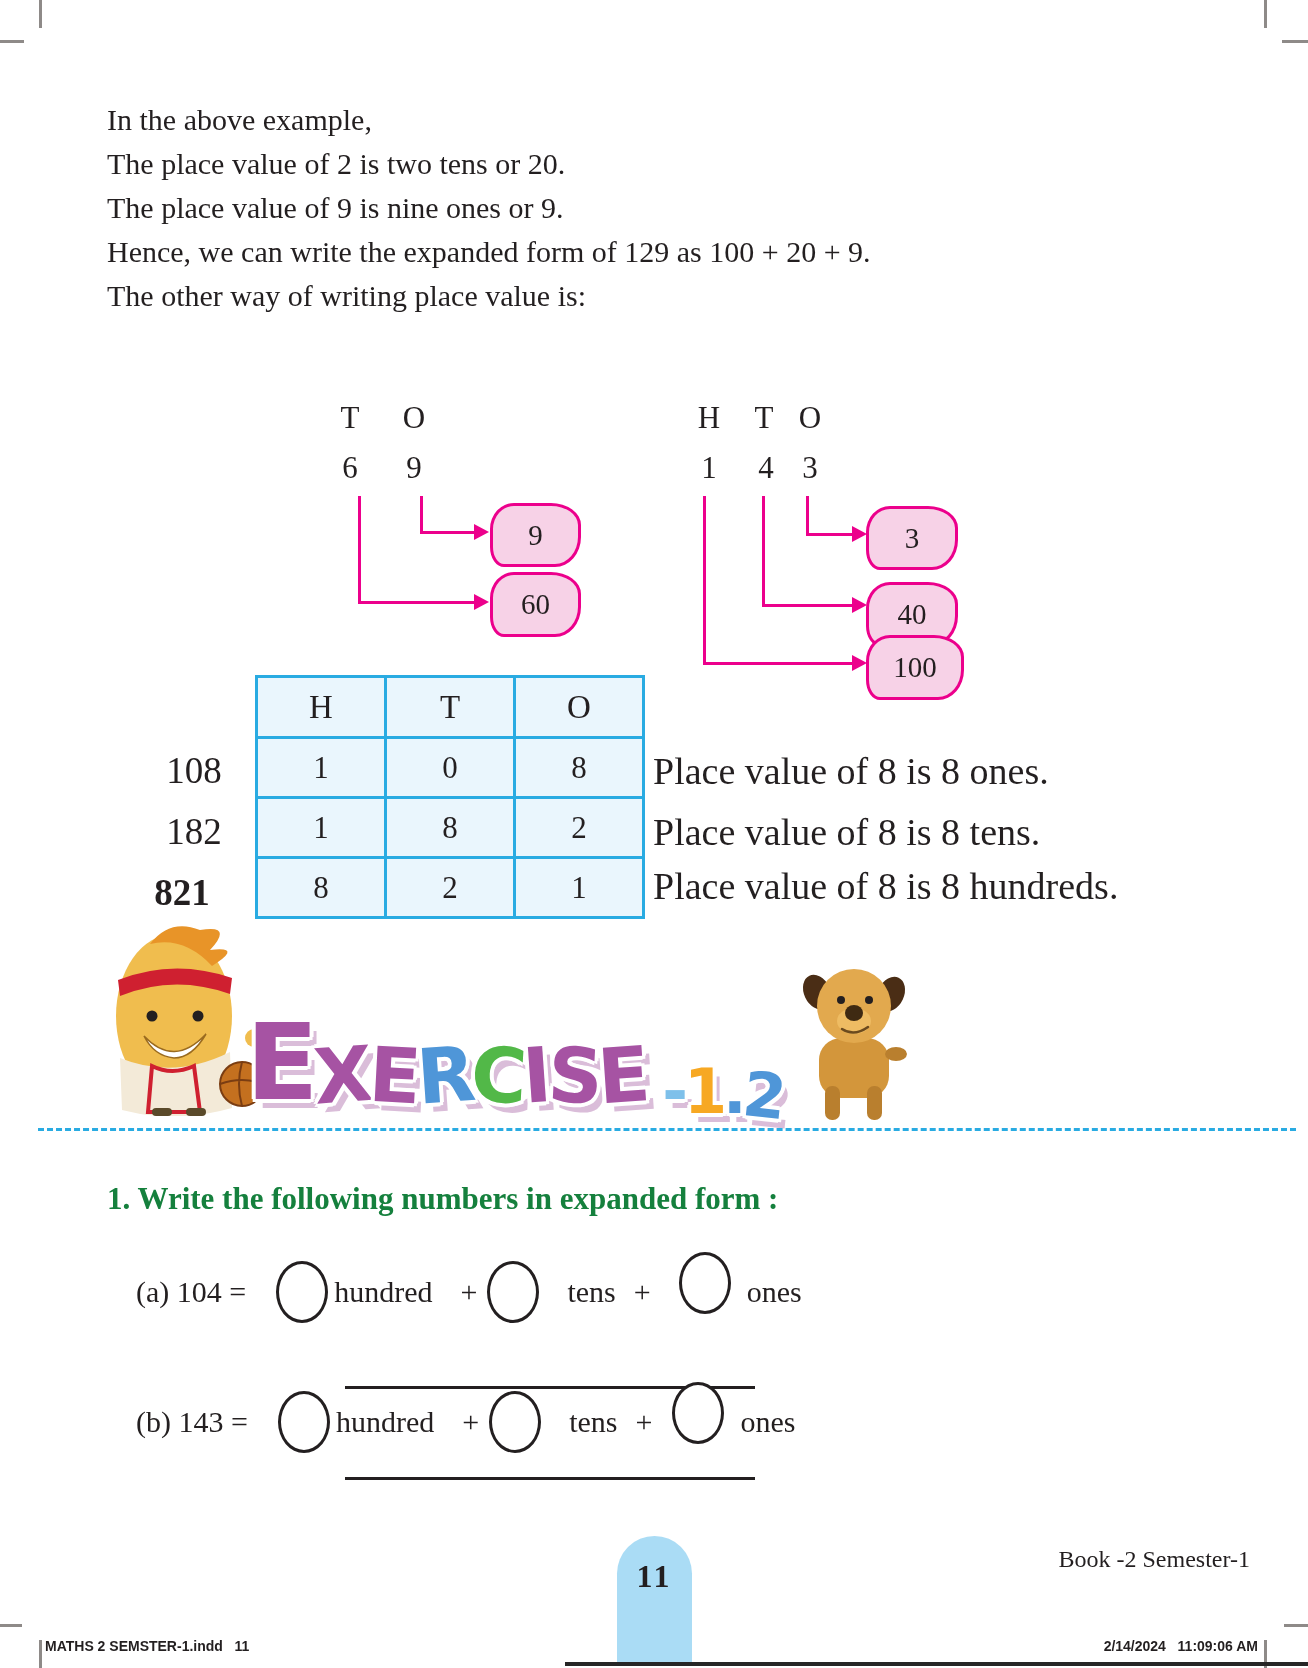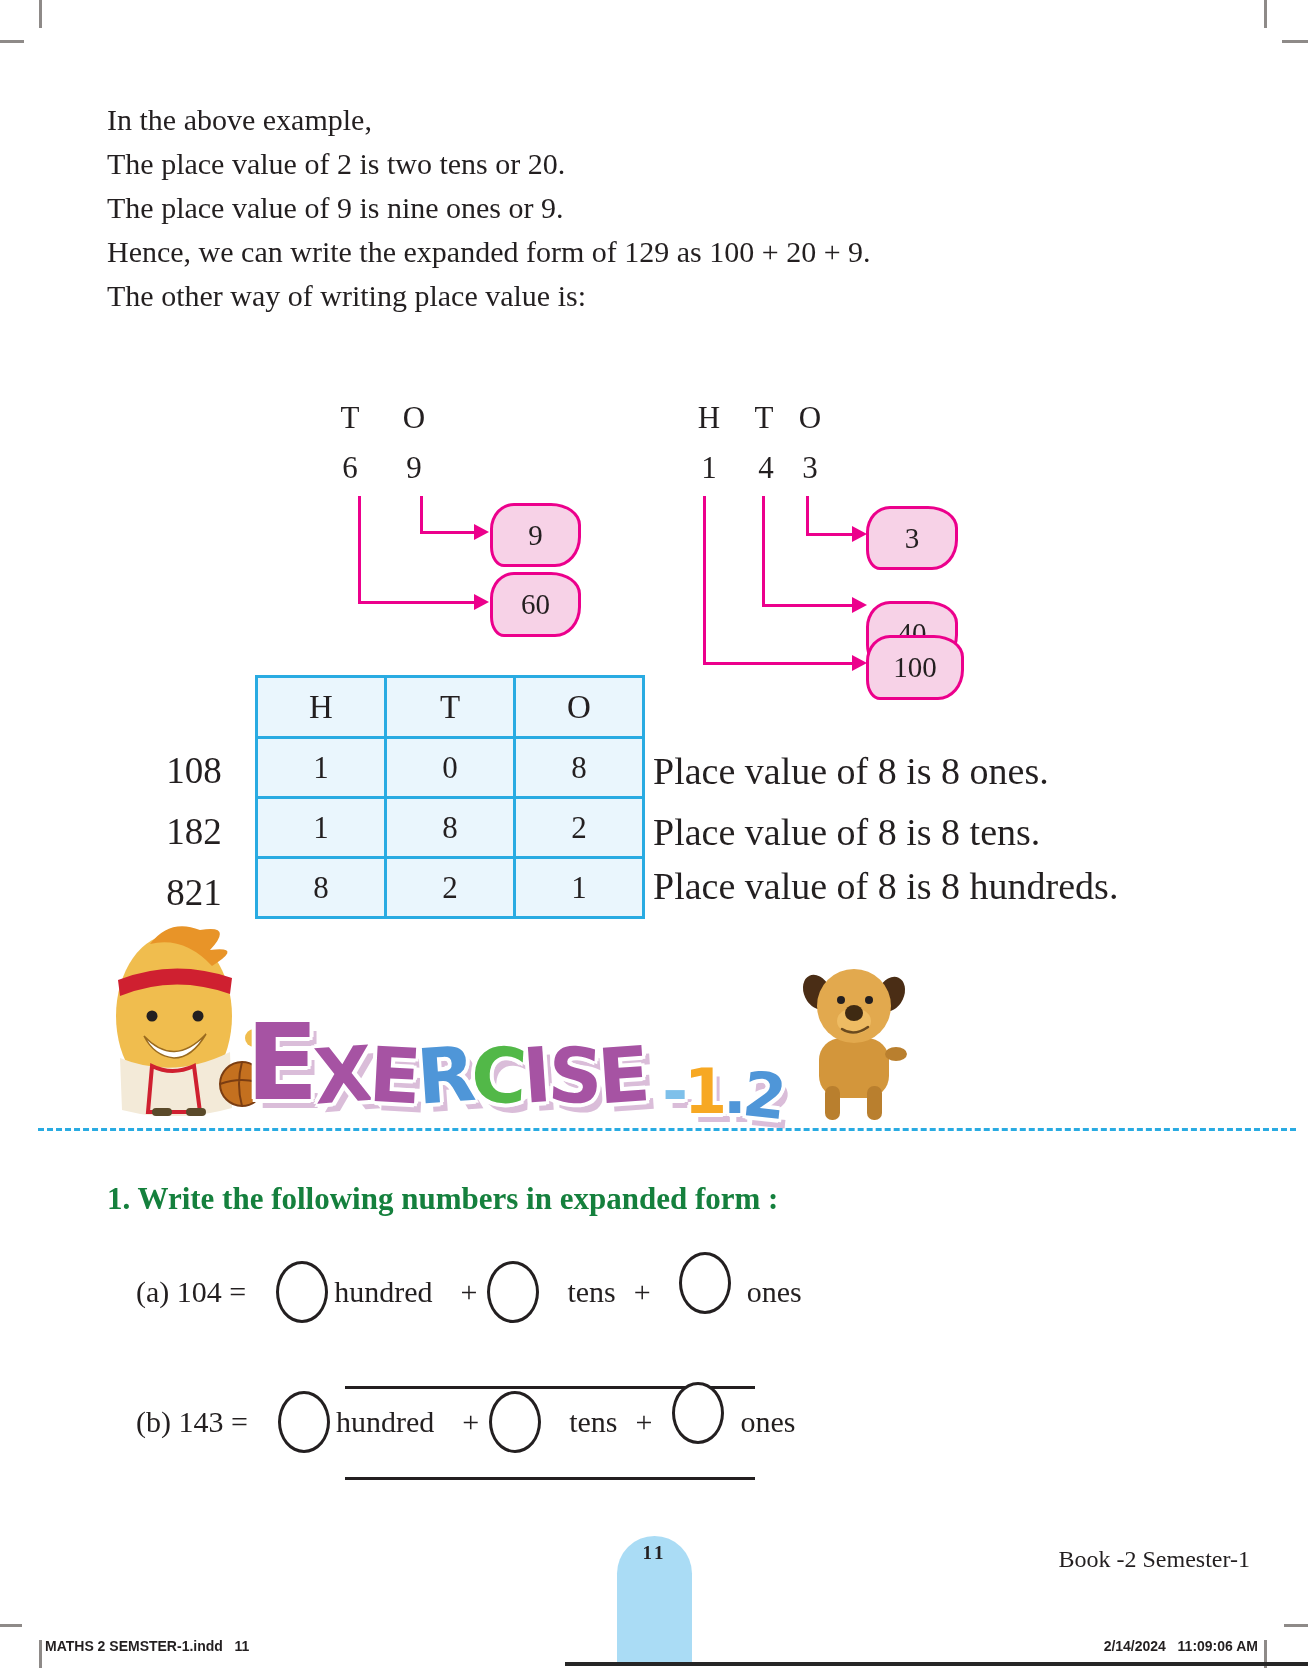--- a/index.html
+++ b/index.html
@@ -55,21 +55,21 @@
 
   
   .ex-heading{position:absolute;left:107px;top:1181px;font-size:31px;font-weight:bold;color:#15803d;}
   .ex-row{position:absolute;left:136px;height:62px;display:flex;align-items:center;font-size:30px;}
   .circle{width:46px;height:56px;border:3px solid #231f20;border-radius:50%;background:#fff;flex:0 0 auto;}
   .ans-line{position:absolute;left:345px;width:410px;height:3px;background:#231f20;}
 
   
   .page-tab{position:absolute;left:617px;top:1536px;width:75px;height:126px;background:#aadcf5;
     border-radius:38px 38px 0 0;text-align:center;}
-  .page-tab div{margin-top:6px;font-size:19px;font-weight:bold;letter-spacing:3px;}
+  .page-tab div{margin-top:22px;font-size:32px;font-weight:bold;letter-spacing:3px;}
   .book-label{position:absolute;left:950px;top:1546px;width:300px;text-align:right;font-size:24px;}
   .footer-left{position:absolute;left:45px;top:1638px;font-family:"Liberation Sans", sans-serif;
     font-size:14px;font-weight:700;}
   .footer-right{position:absolute;left:1000px;top:1638px;width:258px;text-align:right;
     font-family:"Liberation Sans", sans-serif;font-size:14px;font-weight:700;}
   .bottom-rule{position:absolute;left:565px;top:1662px;width:743px;height:4px;background:#262626;}
 </style>
 </head>
 <body>
 
@@ -121,21 +121,21 @@
   <div class="pv-line" style="left:806px;top:496px;width:3px;height:40px;"></div>
   <div class="pv-line" style="left:806px;top:533px;width:50px;height:3px;"></div>
   <div class="pv-arrow" style="left:852px;top:526px;"></div>
   <div class="pv-box" style="left:866px;top:506px;width:86px;height:58px;">
     <span>3</span>
   </div>
 
   <div class="pv-line" style="left:762px;top:496px;width:3px;height:111px;"></div>
   <div class="pv-line" style="left:762px;top:604px;width:94px;height:3px;"></div>
   <div class="pv-arrow" style="left:852px;top:597px;"></div>
-  <div class="pv-box" style="left:866px;top:601px;width:86px;height:58px;text-decoration:underline;">
+  <div class="pv-box" style="left:866px;top:582px;width:86px;height:58px;">
     <span>40</span>
   </div>
 
   <div class="pv-line" style="left:703px;top:496px;width:3px;height:169px;"></div>
   <div class="pv-line" style="left:703px;top:662px;width:153px;height:3px;"></div>
   <div class="pv-arrow" style="left:852px;top:655px;"></div>
   <div class="pv-box" style="left:866px;top:635px;width:92px;height:59px;">
     <span>100</span>
   </div>
 
@@ -159,21 +159,21 @@
     <tr>
       <td>8</td>
       <td>2</td>
       <td>1</td>
     </tr>
   </tbody>
     </table>
 
   <div class="row-label" style="left:148px;top:749px;">108</div>
   <div class="row-label" style="left:148px;top:810px;">182</div>
-  <div class="row-label" style="left:148px;top:871px;">821</div>
+  <div class="row-label" style="left:136px;top:871px;font-weight:bold;">821</div>
 
   <div class="row-note" style="top:749px;">Place value of 8 is 8 ones.</div>
   <div class="row-note" style="top:810px;">Place value of 8 is 8 tens.</div>
   <div class="row-note" style="top:864px;">Place value of 8 is 8 hundreds.</div>
 
   <div class="abs" style="left:92px;top:916px;width:180px;height:200px;">
     <svg width="180" height="200" viewBox="0 0 180 200">
       <ellipse cx="82" cy="100" rx="58" ry="82" fill="#f0bd4e"></ellipse>
       <path d="M58,28 Q78,2 108,14 Q142,8 118,34 Q152,30 120,50 Q92,20 58,28 Z" fill="#e89428"></path>
       <path d="M26,64 Q82,42 140,62 L138,78 Q82,58 28,80 Z" fill="#cf2030"></path>

